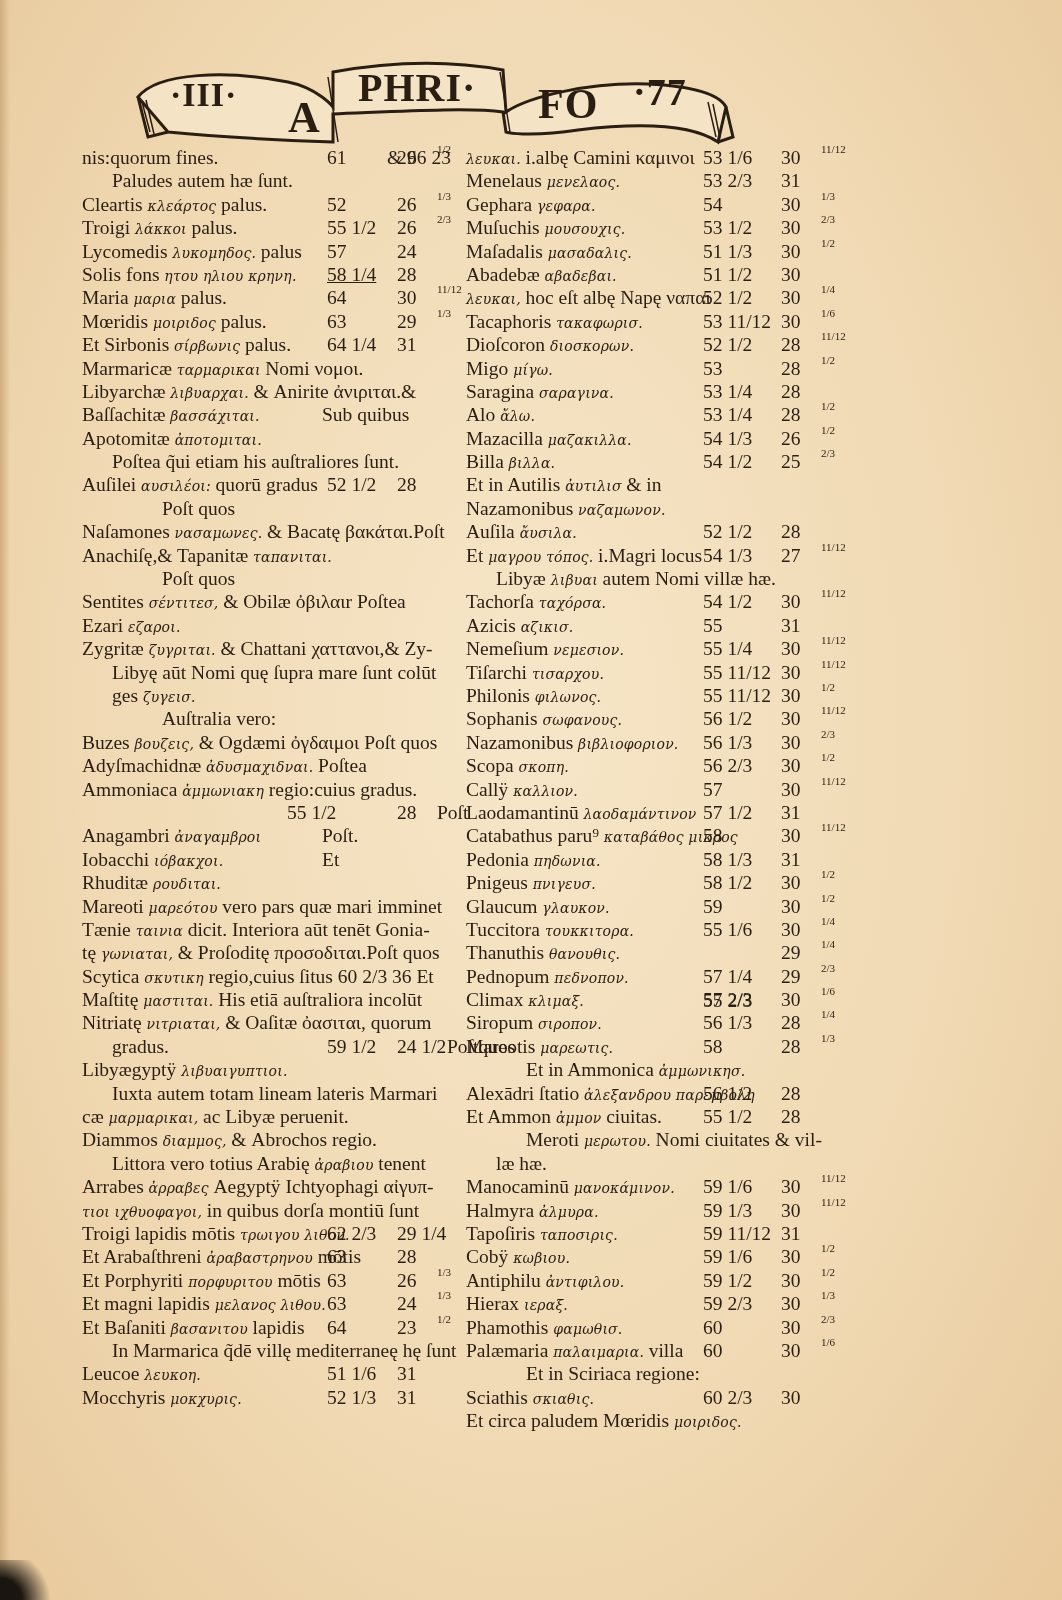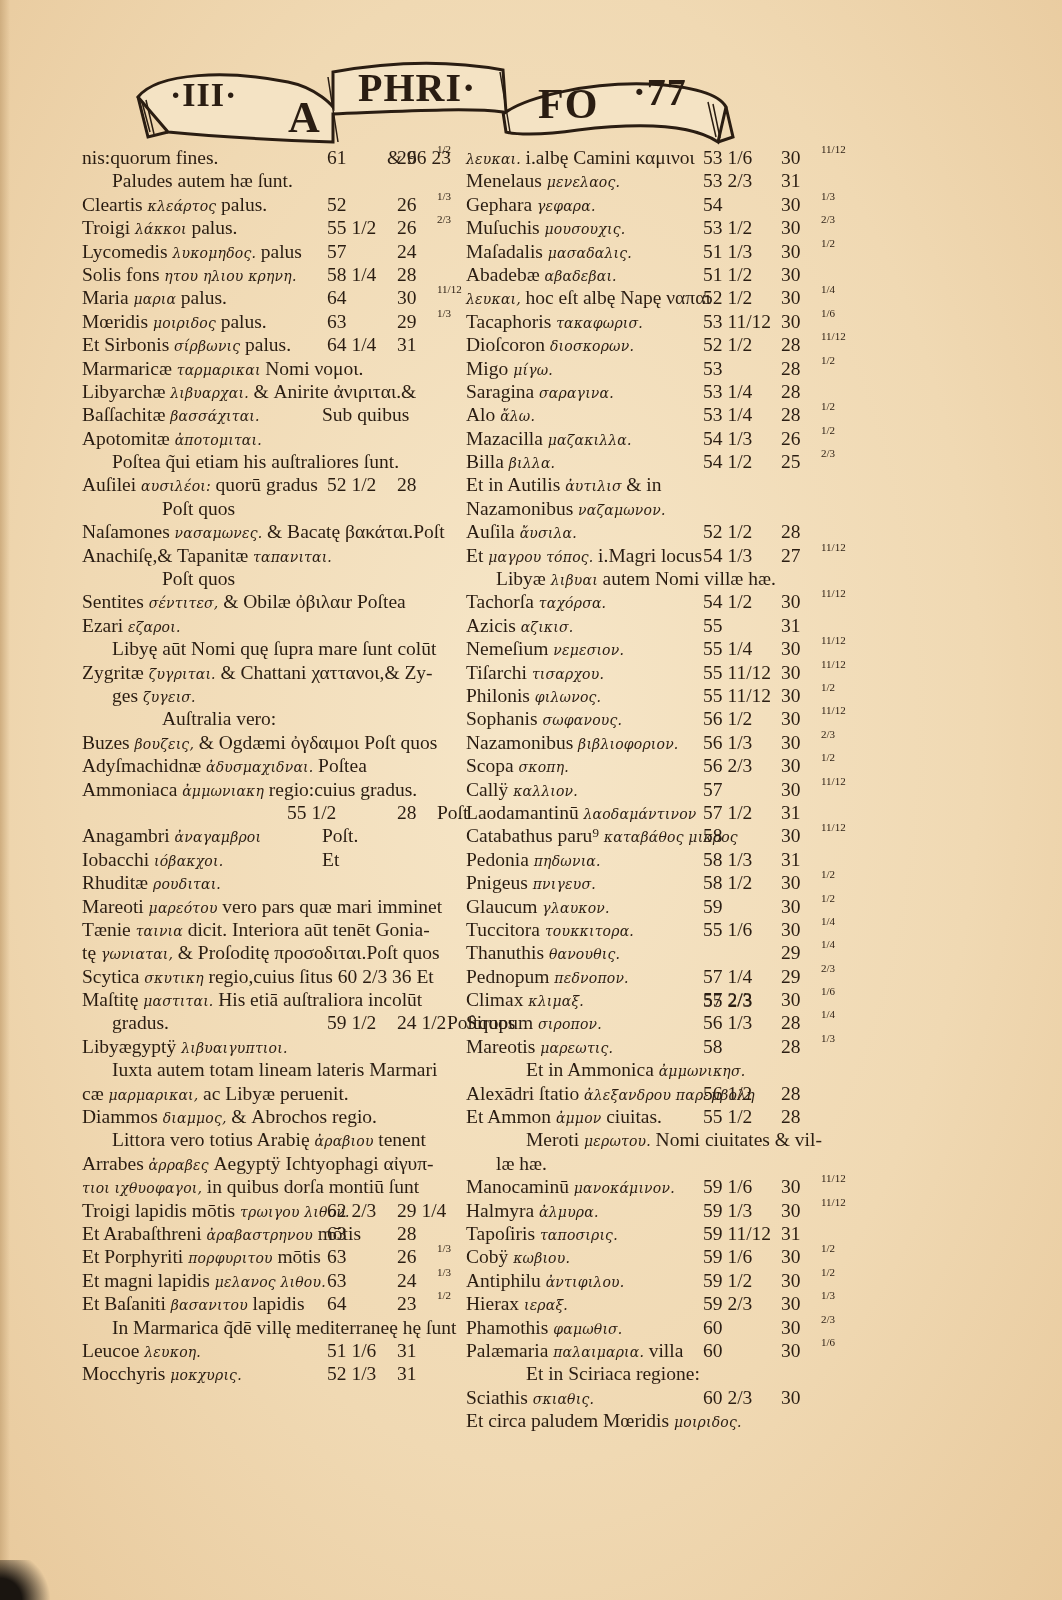--- a/index.html
+++ b/index.html
@@ -75,21 +75,21 @@
         <span class="v2" style="left: 315px;">26</span>
         <span class="v3" style="left: 355px;">2/3</span>
       </div>
       <div class="row">
         <span class="name"><span>Lycomedis </span><span class="greek">λυκομηδος. </span><span>palus</span></span>
         <span class="v1" style="left: 245px;">57</span>
         <span class="v2" style="left: 315px;">24</span>
       </div>
       <div class="row">
         <span class="name"><span>Solis fons </span><span class="greek">ητου ηλιου κρηνη. </span></span>
-        <span class="v1" style="left: 245px;">58 1/4</span>
+        <span class="v1" style="left: 245px; text-decoration: underline;">58 1/4</span>
         <span class="v2" style="left: 315px;">28</span>
       </div>
       <div class="row">
         <span class="name"><span>Maria </span><span class="greek">μαρια </span><span>palus.</span></span>
         <span class="v1" style="left: 245px;">64</span>
         <span class="v2" style="left: 315px;">30</span>
         <span class="v3" style="left: 355px;">11/12</span>
       </div>
       <div class="row">
         <span class="name"><span>Mœridis </span><span class="greek">μοιριδος </span><span>palus.</span></span>
@@ -135,24 +135,24 @@
       <div class="row">
         <span class="name indent3"><span>Poſt quos </span></span>
       </div>
       <div class="row">
         <span class="name"><span>Sentites </span><span class="greek">σέντιτεσ, </span><span>&amp; Obilæ ὀβιλαιr   Poſtea</span></span>
       </div>
       <div class="row">
         <span class="name"><span>Ezari </span><span class="greek">εζαροι. </span></span>
       </div>
       <div class="row">
+        <span class="name"><span>Zygritæ </span><span class="greek">ζυγριται. </span><span>&amp; Chattani χαττανοι,&amp; Zy-</span></span>
+      </div>
+      <div class="row">
         <span class="name indent"><span>Libyę aūt Nomi quę ſupra mare ſunt colūt </span></span>
-      </div>
-      <div class="row">
-        <span class="name"><span>Zygritæ </span><span class="greek">ζυγριται. </span><span>&amp; Chattani χαττανοι,&amp; Zy-</span></span>
       </div>
       <div class="row">
         <span class="name indent"><span>ges </span><span class="greek">ζυγεισ. </span></span>
       </div>
       <div class="row">
         <span class="name indent3"><span>Auſtralia vero: </span></span>
       </div>
       <div class="row">
         <span class="name"><span>Buzes </span><span class="greek">βουζεις, </span><span>&amp; Ogdæmi ὀγδαιμοι Poſt quos</span></span>
       </div>
@@ -186,20 +186,23 @@
         <span class="name"><span>Tænie </span><span class="greek">ταινια </span><span>dicit.   Interiora aūt tenēt Gonia-</span></span>
       </div>
       <div class="row">
         <span class="name"><span>tę </span><span class="greek">γωνιαται, </span><span>&amp; Proſoditę προσοδιται.Poſt quos</span></span>
       </div>
       <div class="row">
         <span class="name"><span>Scytica </span><span class="greek">σκυτικη </span><span>regio,cuius ſitus  60 2/3   36  Et</span></span>
       </div>
       <div class="row">
         <span class="name"><span>Maſtitę </span><span class="greek">μαστιται. </span><span> His etiā auſtraliora incolūt</span></span>
+      </div>
+      <div class="row">
+        <span class="name"><span>Nitriatę </span><span class="greek">νιτριαται, </span><span>&amp; Oaſitæ ὀασιται, quorum</span></span>
       </div>
       <div class="row">
         <span class="name indent"><span>gradus. </span></span>
         <span class="v1" style="left: 245px;">59 1/2</span>
         <span class="v2" style="left: 315px;">24 1/2</span>
         <span class="v1" style="left: 365px;">Poſtquos</span>
       </div>
       <div class="row">
         <span class="name"><span>Libyægyptÿ </span><span class="greek">λιβυαιγυπτιοι. </span></span>
       </div>

